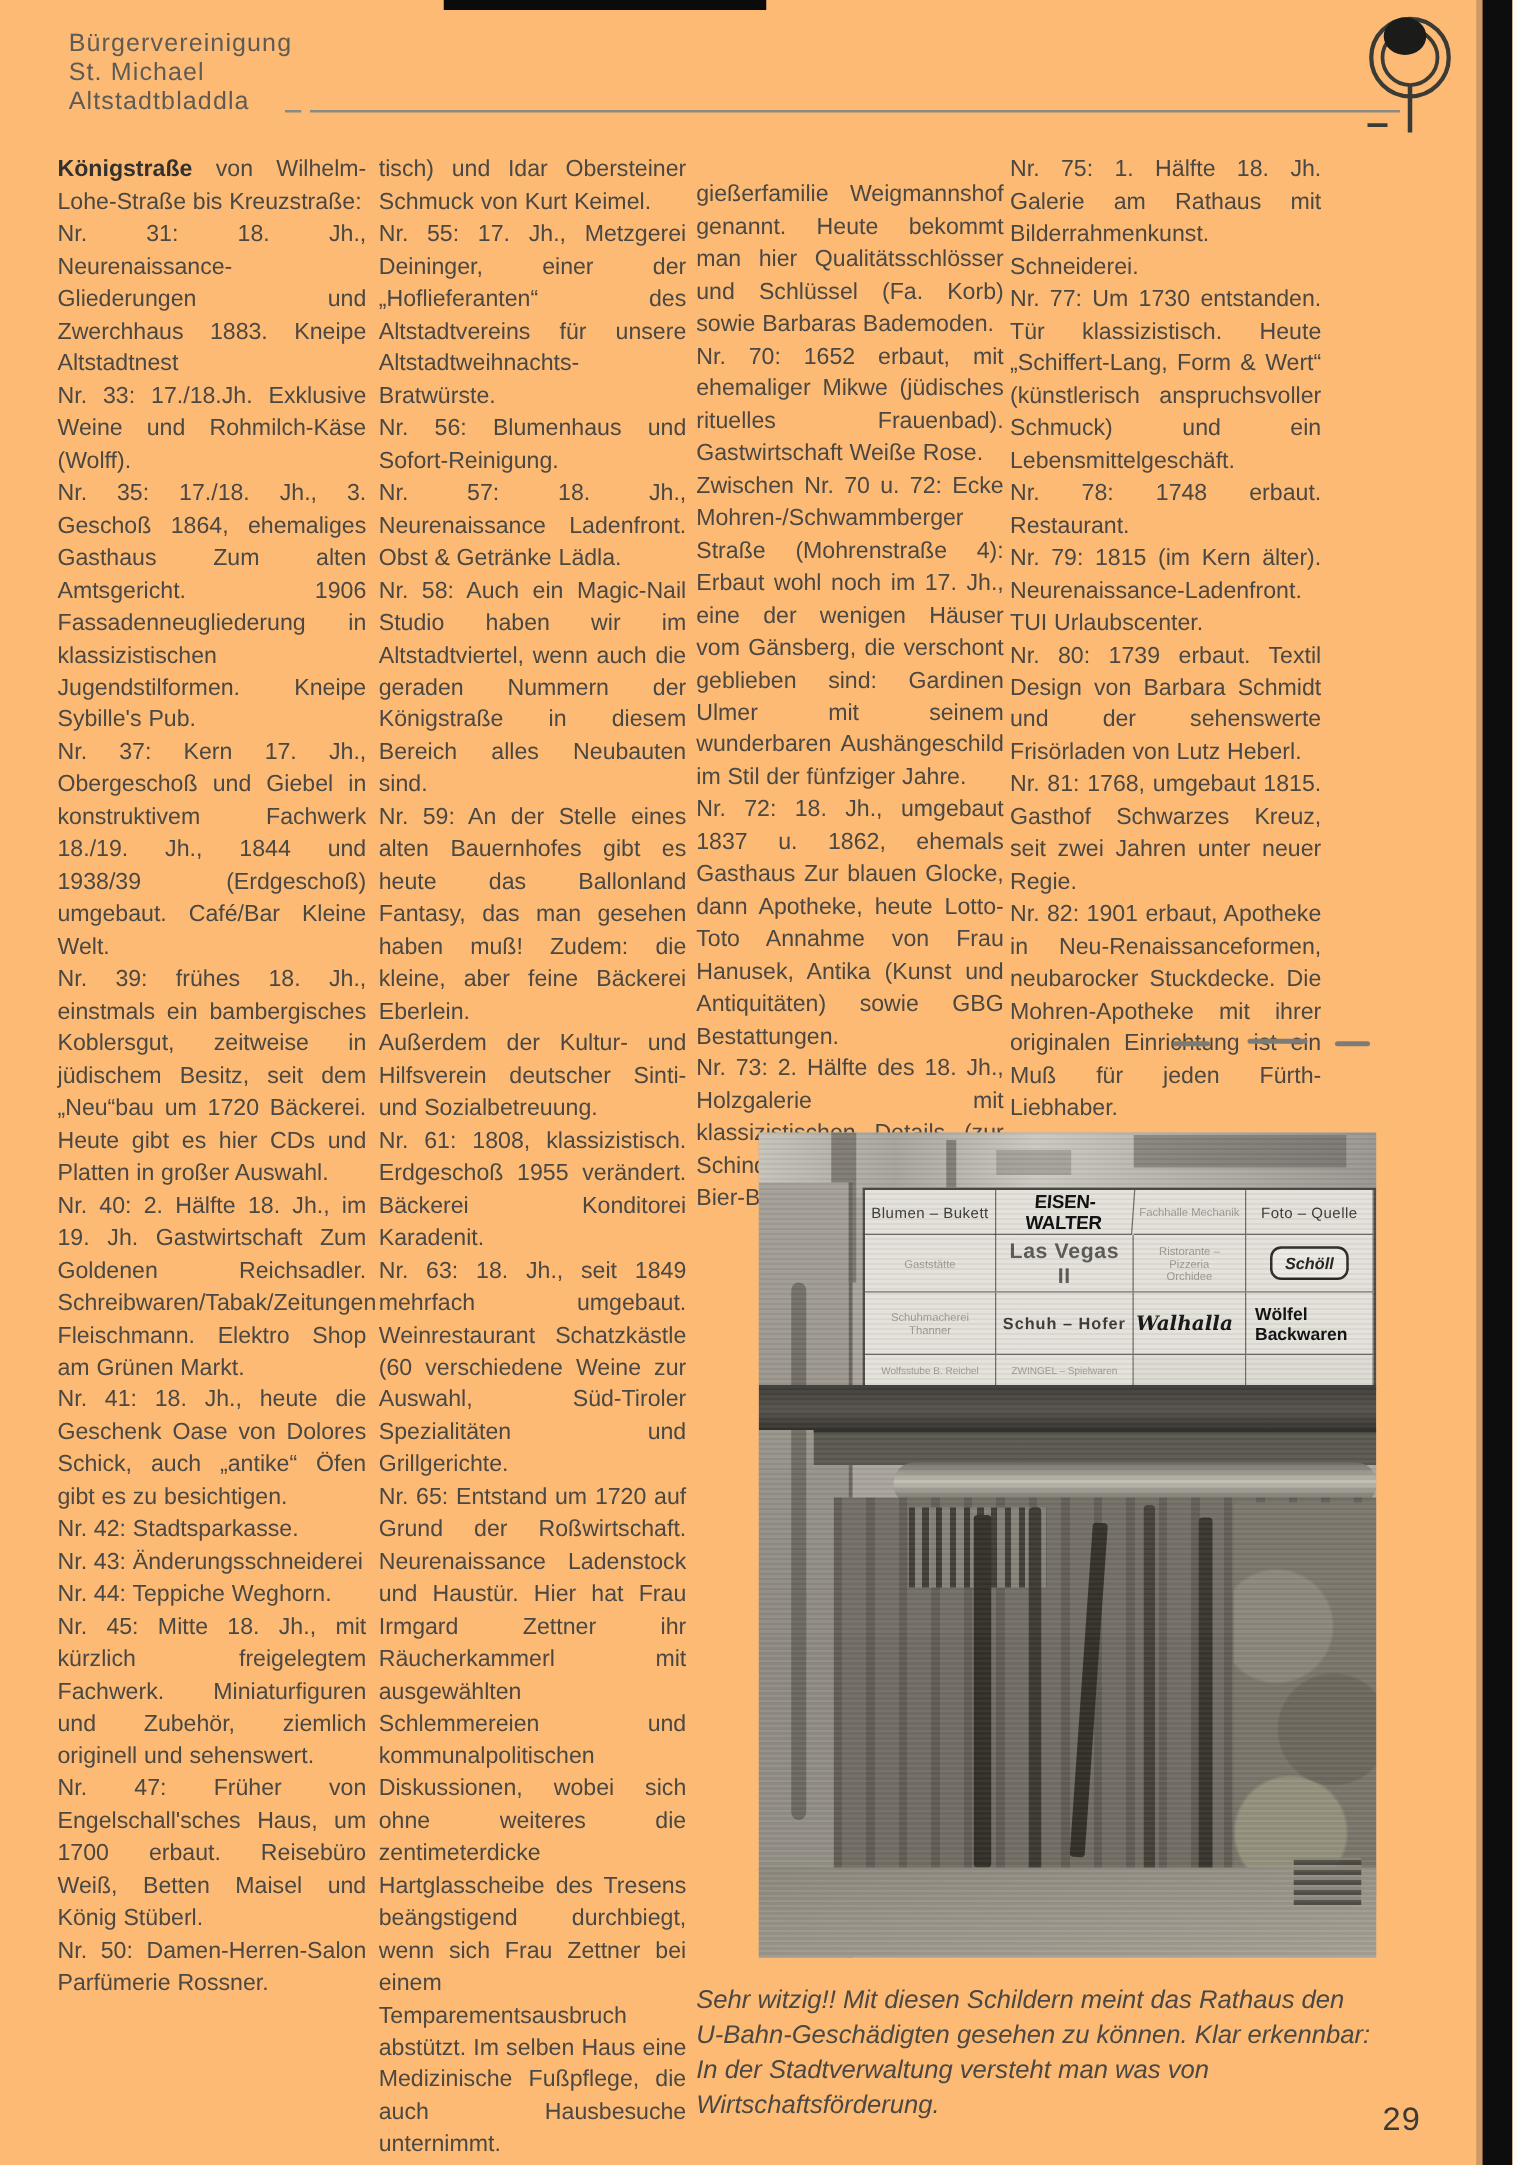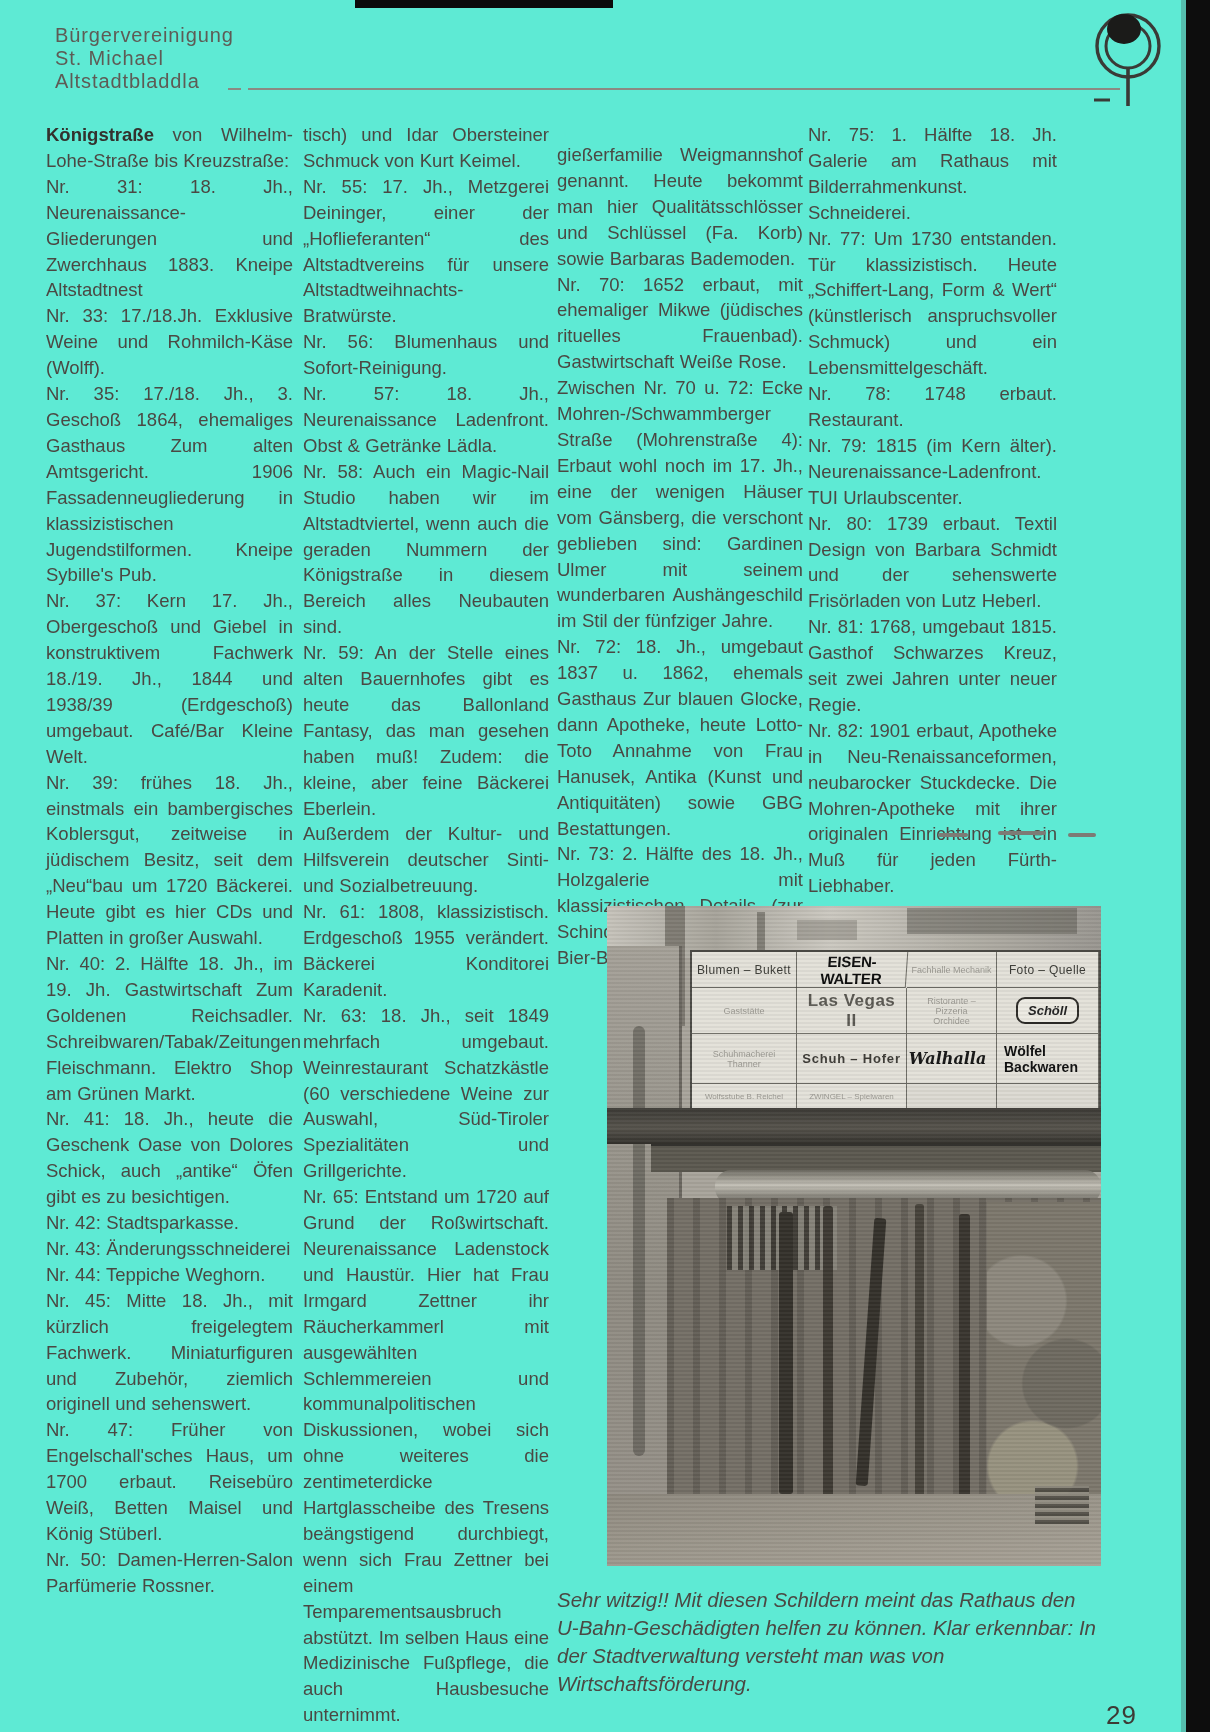--- a/index.html
+++ b/index.html
@@ -1,16 +1,16 @@
 <!DOCTYPE html>
 <html lang="de"><head>
 <meta charset="utf-8">
 <style>
   html,body{margin:0;padding:0;background:#d8d6d0;}
-  .page{position:relative;width:1210px;height:1732px;background:#5eead4;overflow:hidden;
+  .page{position:relative;width:1210px;height:1732px;background:#fdba74;overflow:hidden;
         font-family:"Liberation Sans",sans-serif;}
   .abs{position:absolute;}
 
   
   .top-mark{left:355px;top:0;width:258px;height:8px;background:#0b0b0b;}
   .edge-bar{right:0;top:0;width:24px;height:1732px;background:#0d0d0d;}
   .edge-soft{right:24px;top:0;width:5px;height:1732px;background:rgba(60,60,58,.25);}
 
   
   .masthead{left:55px;top:24px;}
@@ -91,21 +91,21 @@
   .ph-floor{left:0;top:588px;width:494px;height:72px;
             background:linear-gradient(175deg,#8f8a80,#a8a296);}
   .ph-grate2{left:428px;top:580px;width:54px;height:38px;
             background:repeating-linear-gradient(0deg,#46433c 0 4px,#8f8b80 4px 8px);opacity:.85;}
   .ph-grain{left:0;top:0;width:494px;height:660px;
             background:repeating-linear-gradient(0deg,rgba(255,255,255,.035) 0 2px,rgba(0,0,0,.045) 2px 4px);}
 
   
   .caption{left:557px;top:1586px;width:545px;font-style:italic;font-size:20.5px;
            line-height:28px;color:#4b4843;}
-  .pageno{left:1106px;top:1680px;font-size:26px;color:#3d3a35;letter-spacing:1px;margin-top:20px;}
+  .pageno{left:1106px;top:1680px;font-size:26px;color:#3d3a35;letter-spacing:1px;}
 </style>
 </head>
 <body>
 
 <div class="page">
 
   <div class="abs top-mark"></div>
   <div class="abs edge-soft"></div>
   <div class="abs edge-bar"></div>
 
@@ -229,17 +229,17 @@
     <div class="abs post" style="left:308px;top:298px;width:9px;height:306px;background:#46423a;"></div>
     <div class="abs post" style="left:352px;top:308px;width:11px;height:286px;background:#39352f;"></div>
     <div class="abs post" style="left:420px;top:302px;width:13px;height:288px;"></div>
     <div class="abs post" style="left:462px;top:314px;width:10px;height:258px;background:#433f38;"></div>
     <div class="abs ph-rock"></div>
     <div class="abs ph-floor"></div>
     <div class="abs ph-grate2"></div>
     <div class="abs ph-grain"></div>
   </div>
 
-  <div class="abs caption">Sehr witzig!! Mit diesen Schildern meint das Rathaus den U-Bahn-Geschädigten helfen zu können. Klar erkennbar: In der Stadtverwaltung versteht man was von Wirtschaftsförderung.</div>
+  <div class="abs caption">Sehr witzig!! Mit diesen Schildern meint das Rathaus den U-Bahn-Geschädigten gesehen zu können. Klar erkennbar: In der Stadtverwaltung versteht man was von Wirtschaftsförderung.</div>
 
   <div class="abs pageno">29</div>
 
 </div>
 
 </body></html>

